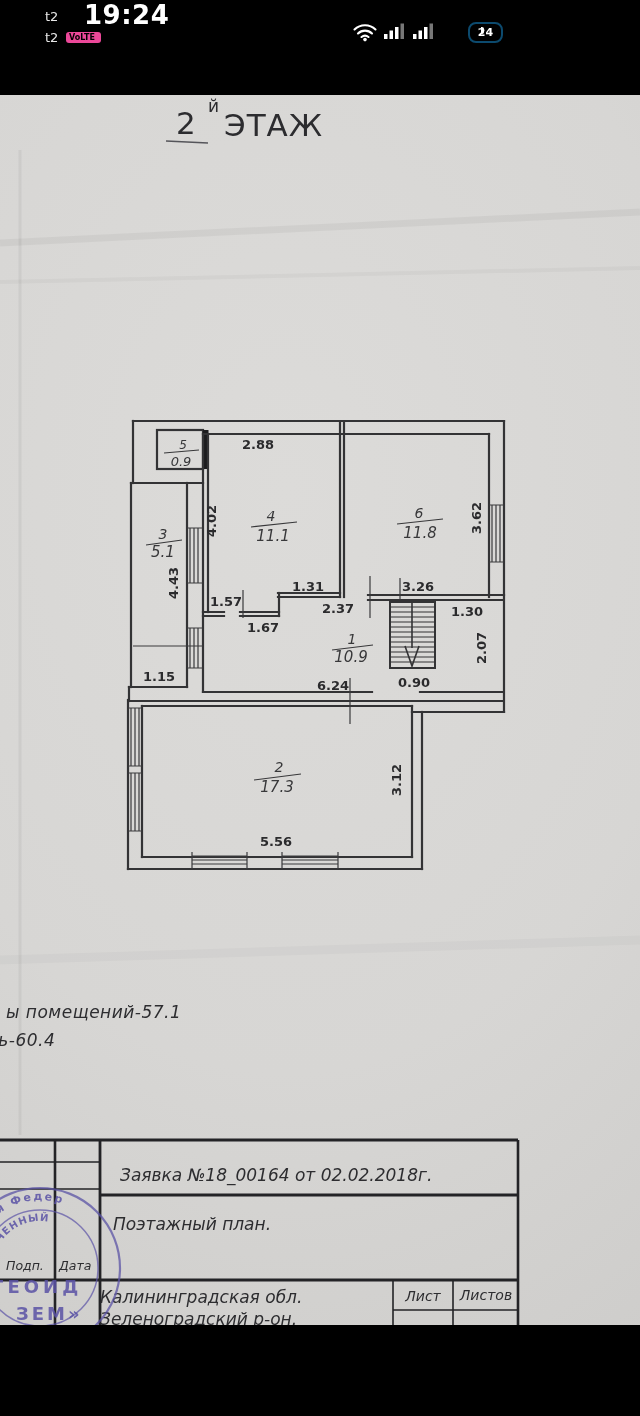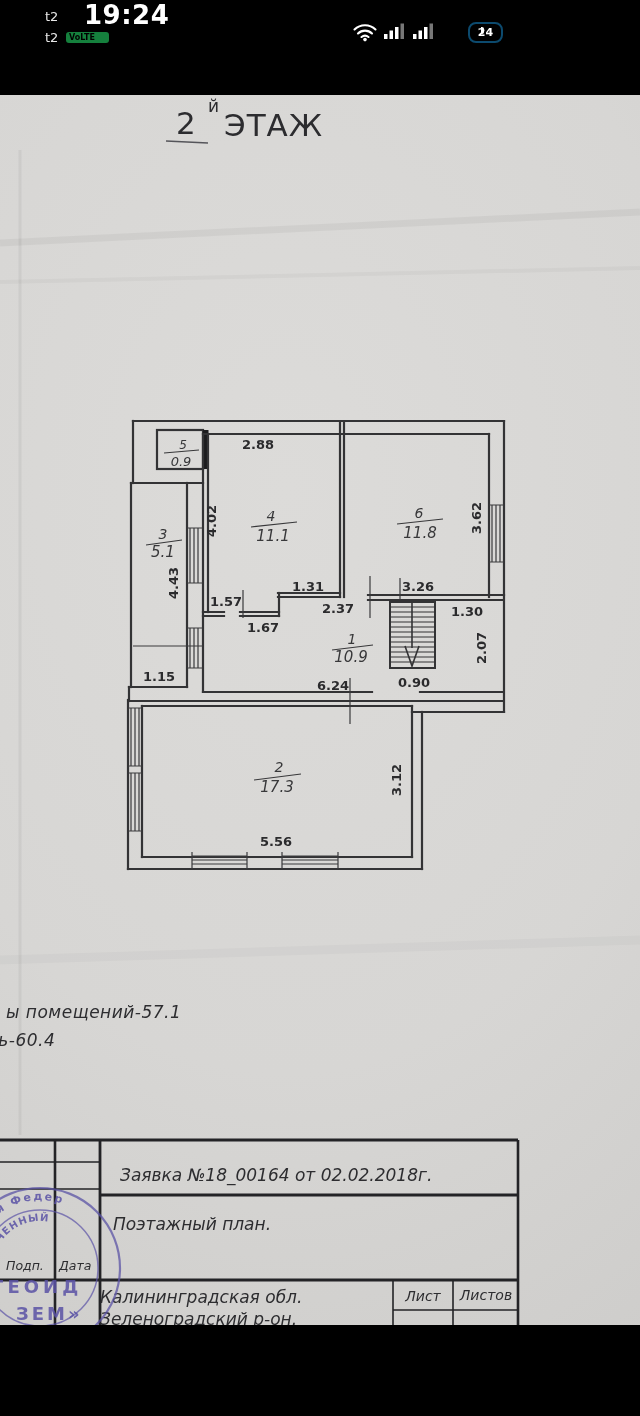--- a/index.html
+++ b/index.html
@@ -4,22 +4,22 @@
 <style>
   html,body { margin:0; padding:0; background:#000; }
   .screen {
     position:relative; width:640px; height:1416px; background:#000;
     overflow:hidden; font-family:"DejaVu Sans", sans-serif;
   }
   
   .statusbar { position:absolute; top:0; left:0; width:640px; height:109px; background:#000; color:#fff; }
   .carrier1 { position:absolute; left:45px; top:9px; font-size:13px; color:#e8e8e8; }
   .carrier2 { position:absolute; left:45px; top:30px; font-size:13px; color:#e8e8e8; }
-  .volte { position:absolute; left:66px; top:32px; background:#15803d; color:#000;
-           font-size:8px; font-weight:bold; padding:1px 14px 0 3px; border-radius:3px; line-height:10px; }
+  .volte { position:absolute; left:66px; top:32px; background:#ec4899; color:#000;
+           font-size:8px; font-weight:bold; padding:1px 6px 0 3px; border-radius:3px; line-height:10px; }
   .time { position:absolute; left:84px; top:0; font-size:26px; font-weight:700; letter-spacing:0.5px; }
   .sicon { position:absolute; top:22px; }
   .battery { position:absolute; left:468px; top:22px; width:31px; height:17px;
              border:2px solid #0c4a6e; border-radius:8px; color:#fff; font-size:11px; font-weight:bold;
              display:flex; align-items:center; justify-content:center; }
   .battery-nub { position:absolute; left:481px; top:27px; width:3px; height:7px; background:#fff; border-radius:0 2px 2px 0; }
   
   .photo {
     position:absolute; top:95px; left:0; width:640px; height:1230px; overflow:hidden;
     background: radial-gradient(130% 95% at 45% 32%, #dcdbd9 0%, #d7d6d4 50%, #cecdcb 85%, #c6c5c3 100%);

